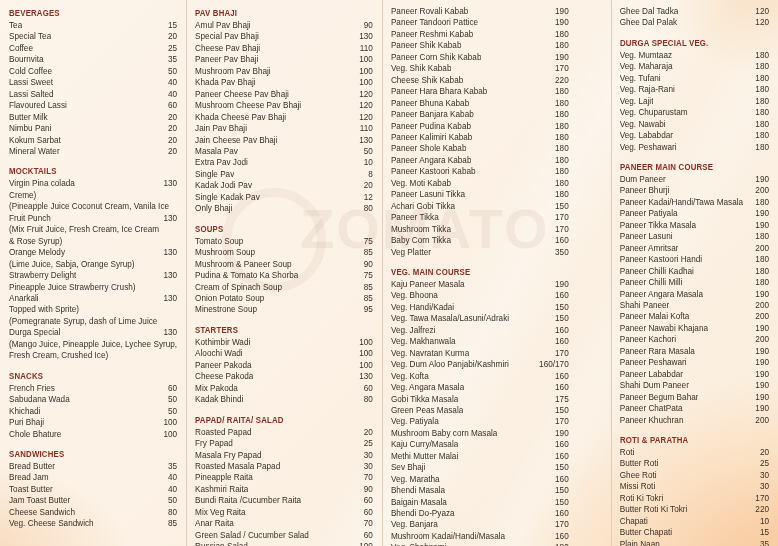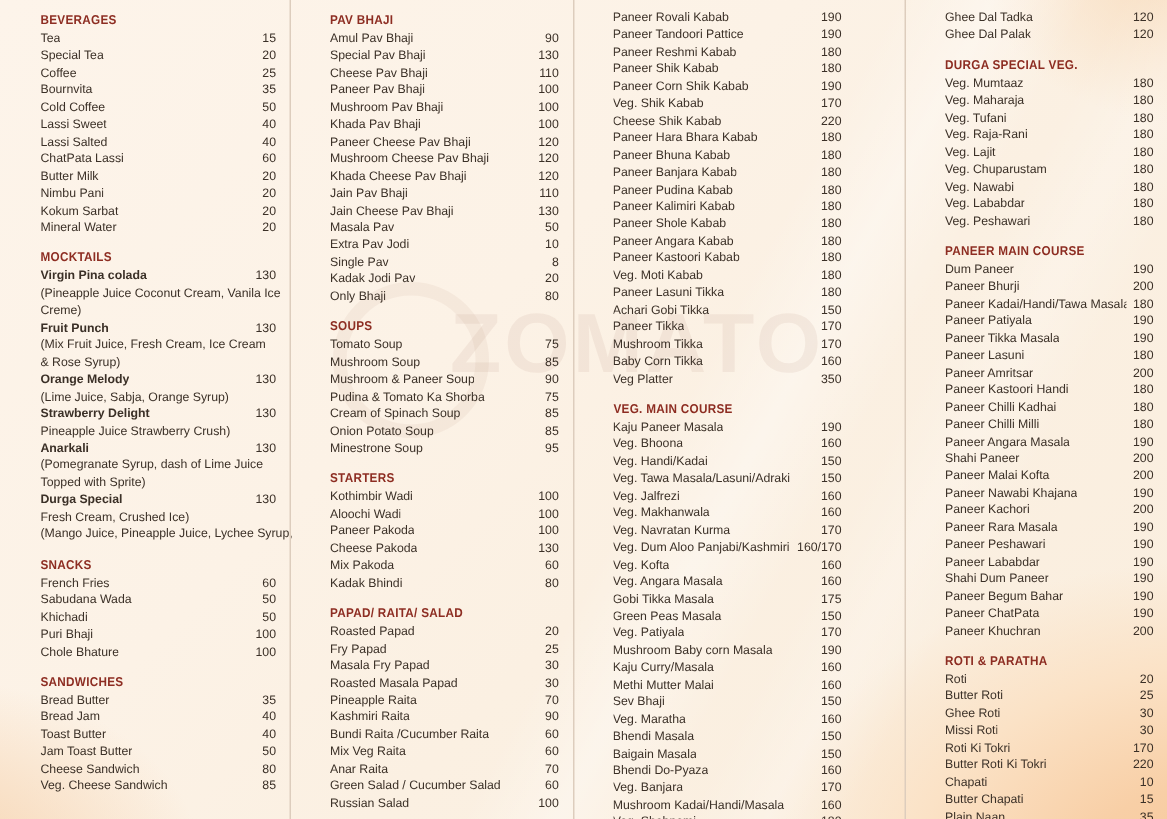--- a/index.html
+++ b/index.html
@@ -70,21 +70,21 @@
   .columns {
     position: relative;
     display: flex;
     height: 100%;
     padding: 6px 0 0 0;
     box-sizing: border-box;
   }
   .column {
     position: relative;
     box-sizing: border-box;
-    padding: 0 9px 0 27px;
+    padding: 0 9px 0 9px;
   }
   .col-0 { width: 193px; }
   .col-1 { width: 205px; }
   .col-2 { width: 205px; }
   .col-3 { width: 175px; margin-left: 33px; }
   .column + .column::before {
     content: "";
     position: absolute;
     left: 0;
     top: -6px;
@@ -121,21 +121,21 @@
     overflow: hidden;
     text-overflow: clip;
   }
   .item-dots { flex: 1 1 auto; }
   .item-price {
     flex: 0 0 auto;
     text-align: right;
     padding-left: 4px;
     font-variant-numeric: tabular-nums;
   }
-  .item-bold .item-name { font-weight: bold; }
+  .item-bold .item-name { font-weight: normal; }
   .item-desc {
     font-size: 8.2px;
     line-height: 11.45px;
     color: #3b3027;
     white-space: nowrap;
   }
 </style>
 </head>
 <body>
 
@@ -181,21 +181,21 @@
             <span class="item-name">Lassi Sweet</span>
             <span class="item-dots"></span>
             <span class="item-price">40</span>
           </div>
           <div class="item">
             <span class="item-name">Lassi Salted</span>
             <span class="item-dots"></span>
             <span class="item-price">40</span>
           </div>
           <div class="item">
-            <span class="item-name">ChatPata Lassi</span>
+            <span class="item-name">Flavoured Lassi</span>
             <span class="item-dots"></span>
             <span class="item-price">60</span>
           </div>
           <div class="item">
             <span class="item-name">Butter Milk</span>
             <span class="item-dots"></span>
             <span class="item-price">20</span>
           </div>
           <div class="item">
             <span class="item-name">Nimbu Pani</span>
@@ -213,22 +213,22 @@
             <span class="item-price">20</span>
           </div>
         </div>
         <div class="section">
           <div class="section-head">MOCKTAILS</div>
           <div class="item item-bold">
             <span class="item-name">Virgin Pina colada</span>
             <span class="item-dots"></span>
             <span class="item-price">130</span>
           </div>
+          <div class="item-desc">Creme)</div>
           <div class="item-desc">(Pineapple Juice Coconut Cream, Vanila Ice</div>
-          <div class="item-desc">Creme)</div>
           <div class="item item-bold">
             <span class="item-name">Fruit Punch</span>
             <span class="item-dots"></span>
             <span class="item-price">130</span>
           </div>
           <div class="item-desc">(Mix Fruit Juice, Fresh Cream, Ice Cream</div>
           <div class="item-desc">&amp; Rose Syrup)</div>
           <div class="item item-bold">
             <span class="item-name">Orange Melody</span>
             <span class="item-dots"></span>
@@ -239,29 +239,29 @@
             <span class="item-name">Strawberry Delight</span>
             <span class="item-dots"></span>
             <span class="item-price">130</span>
           </div>
           <div class="item-desc">Pineapple Juice Strawberry Crush)</div>
           <div class="item item-bold">
             <span class="item-name">Anarkali</span>
             <span class="item-dots"></span>
             <span class="item-price">130</span>
           </div>
+          <div class="item-desc">Topped with Sprite)</div>
           <div class="item-desc">(Pomegranate Syrup, dash of Lime Juice</div>
-          <div class="item-desc">Topped with Sprite)</div>
           <div class="item item-bold">
             <span class="item-name">Durga Special</span>
             <span class="item-dots"></span>
             <span class="item-price">130</span>
           </div>
+          <div class="item-desc">(Mango Juice, Pineapple Juice, Lychee Syrup,</div>
           <div class="item-desc">Fresh Cream, Crushed Ice)</div>
-          <div class="item-desc">(Mango Juice, Pineapple Juice, Lychee Syrup,</div>
         </div>
         <div class="section">
           <div class="section-head">SNACKS</div>
           <div class="item">
             <span class="item-name">French Fries</span>
             <span class="item-dots"></span>
             <span class="item-price">60</span>
           </div>
           <div class="item">
             <span class="item-name">Sabudana Wada</span>
@@ -388,20 +388,25 @@
           </div>
           <div class="item">
             <span class="item-name">Single Pav</span>
             <span class="item-dots"></span>
             <span class="item-price">8</span>
           </div>
           <div class="item">
             <span class="item-name">Kadak Jodi Pav</span>
             <span class="item-dots"></span>
             <span class="item-price">20</span>
+          </div>
+          <div class="item">
+            <span class="item-name">Single Kadak Pav</span>
+            <span class="item-dots"></span>
+            <span class="item-price">12</span>
           </div>
           <div class="item">
             <span class="item-name">Only Bhaji</span>
             <span class="item-dots"></span>
             <span class="item-price">80</span>
           </div>
         </div>
         <div class="section">
           <div class="section-head">SOUPS</div>
           <div class="item">

